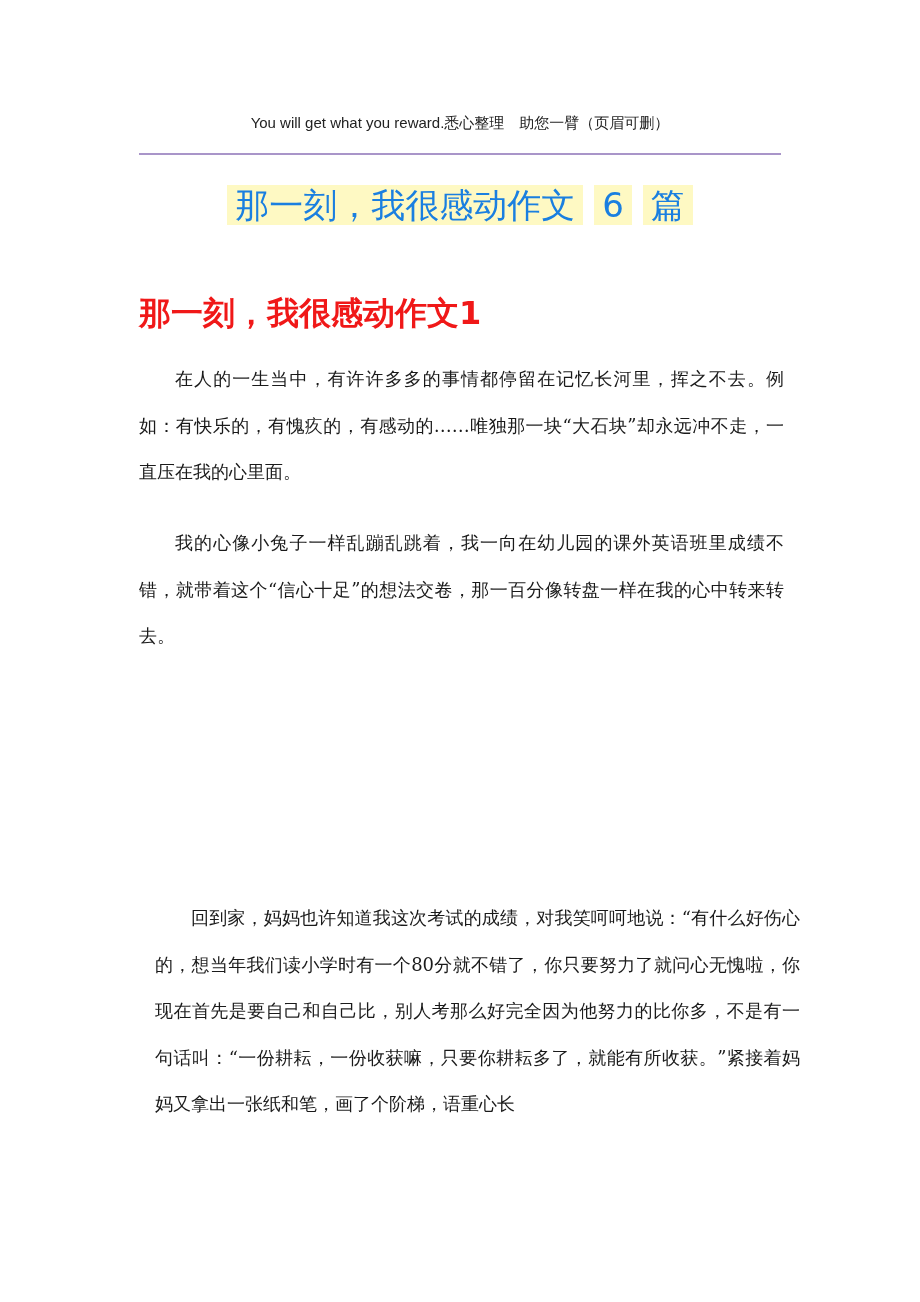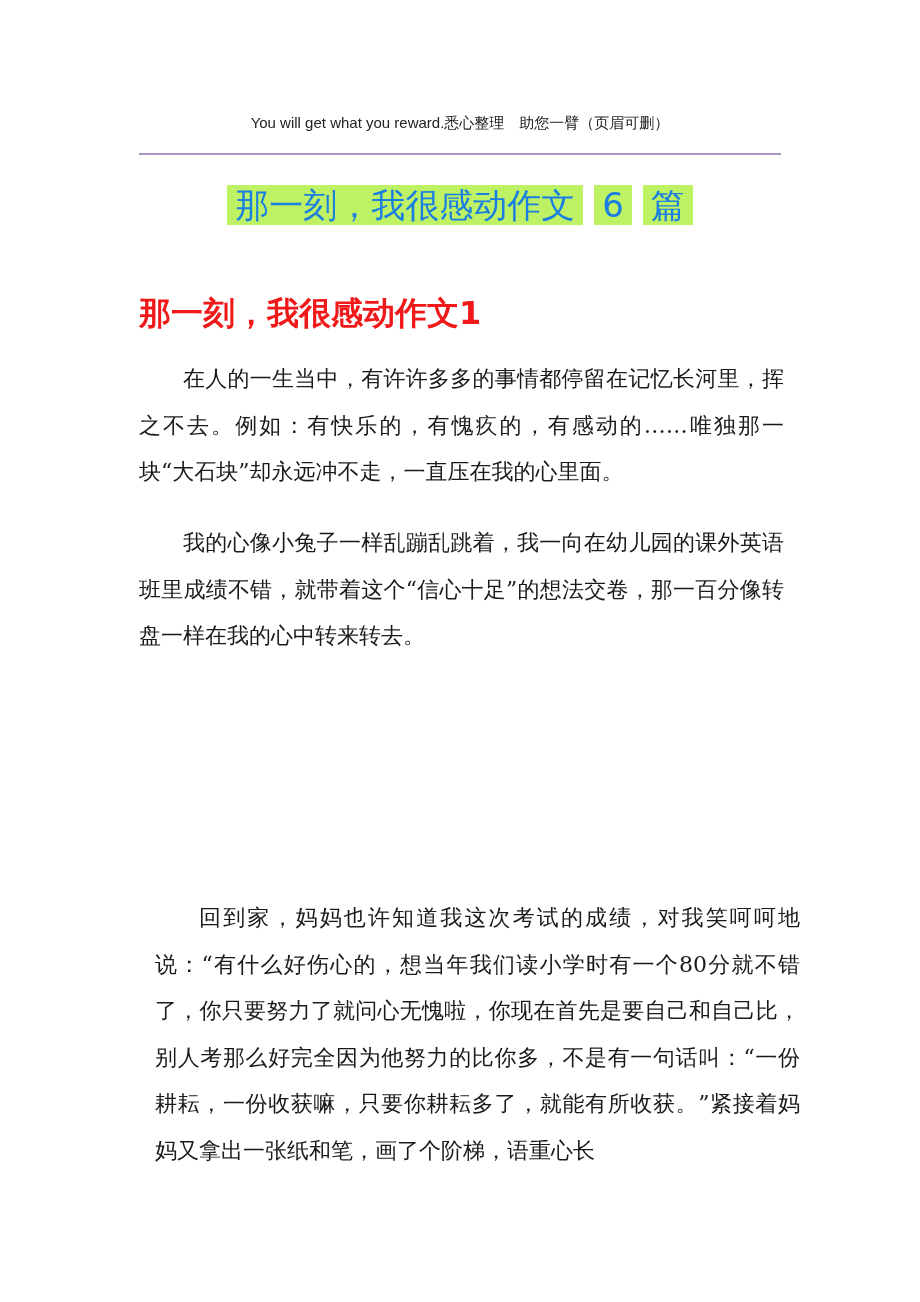--- a/index.html
+++ b/index.html
@@ -12,29 +12,29 @@
   }
   .header-rule {
     position: absolute; top: 153px; left: 139px; width: 642px; height: 2px;
     background: #a995c9;
   }
   .doc-title {
     position: absolute; top: 182px; left: 0; width: 920px; text-align: center;
     font-family: "DejaVu Sans", sans-serif; font-size: 34px; color: #1a7fe0;
     line-height: 46px;
   }
-  .doc-title .hl { background: #bef264; padding: 0 8px; }
+  .doc-title .hl { background: #fef9c3; padding: 0 8px; }
   .section-heading {
     position: absolute; top: 296px; left: 139px;
     font-family: "DejaVu Sans", sans-serif; font-size: 32px; color: #f01818;
     font-weight: bold; line-height: 34px;
   }
   .body-text {
     position: absolute; left: 139px; width: 645px;
-    font-family: "DejaVu Serif", serif; font-size: 22px; color: #1a1a1a;
+    font-family: "DejaVu Serif", serif; font-size: 18px; color: #1a1a1a;
     line-height: 46.5px; text-align: justify;
   }
   .body-text p { margin: 0; text-indent: 2em; }
   .p1 { top: 356px; }
   .p2 { top: 520px; }
   .p3 { top: 685px; }
   .p4 { top: 895px; margin-left: 16px; }
 </style>
 </head>
 <body>

